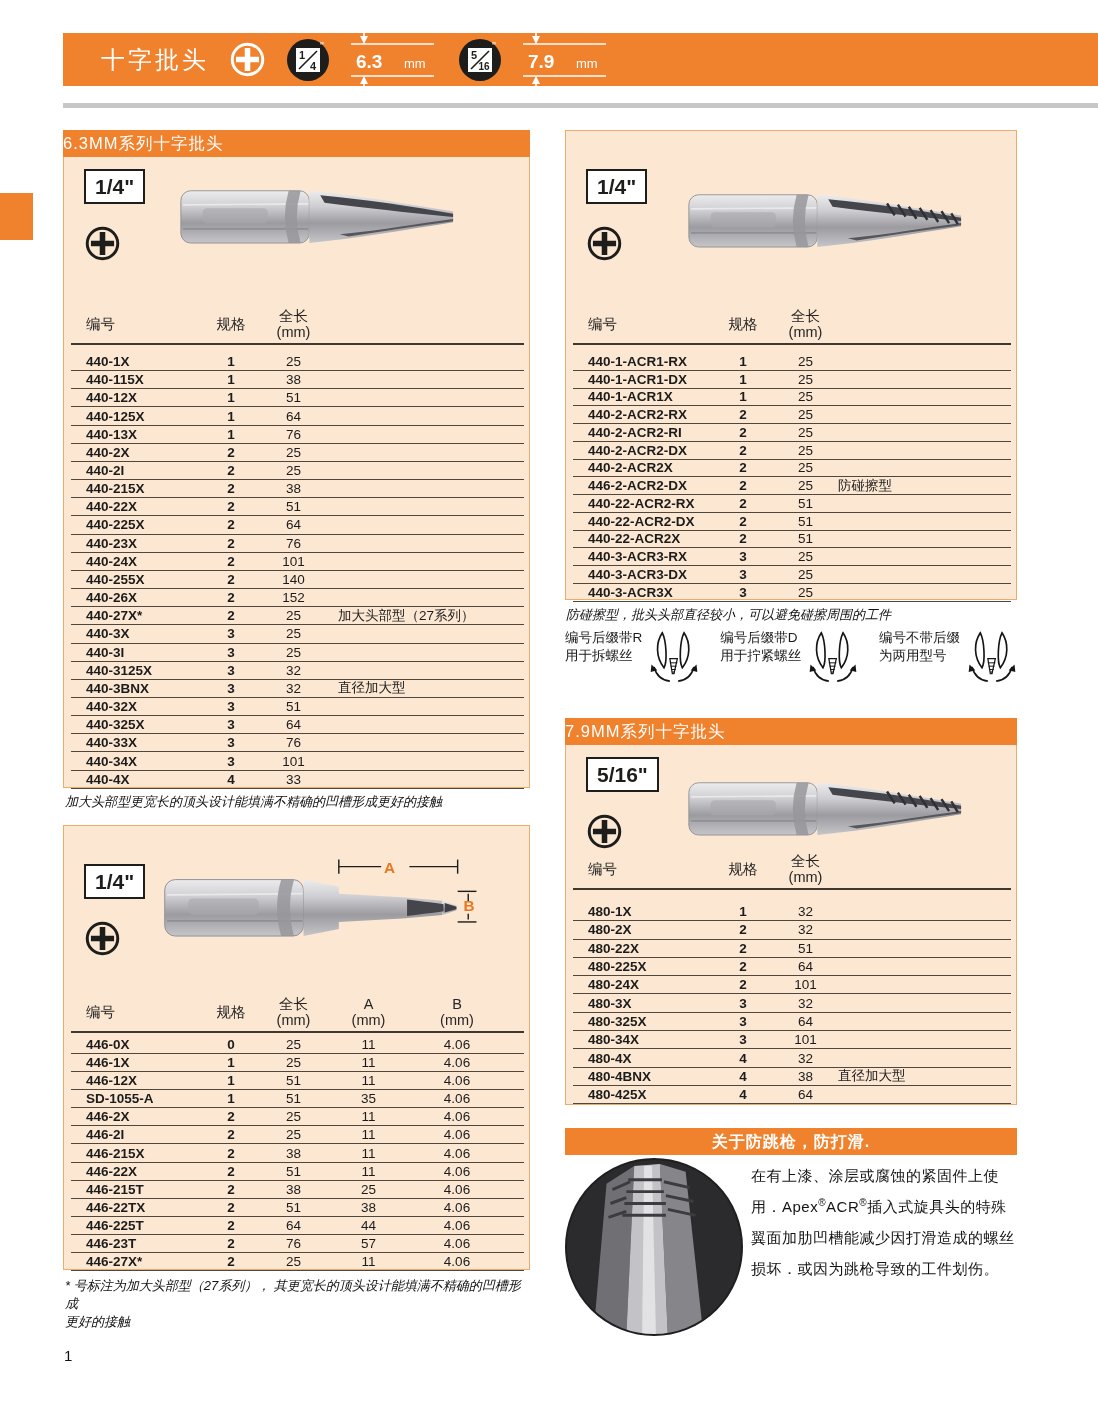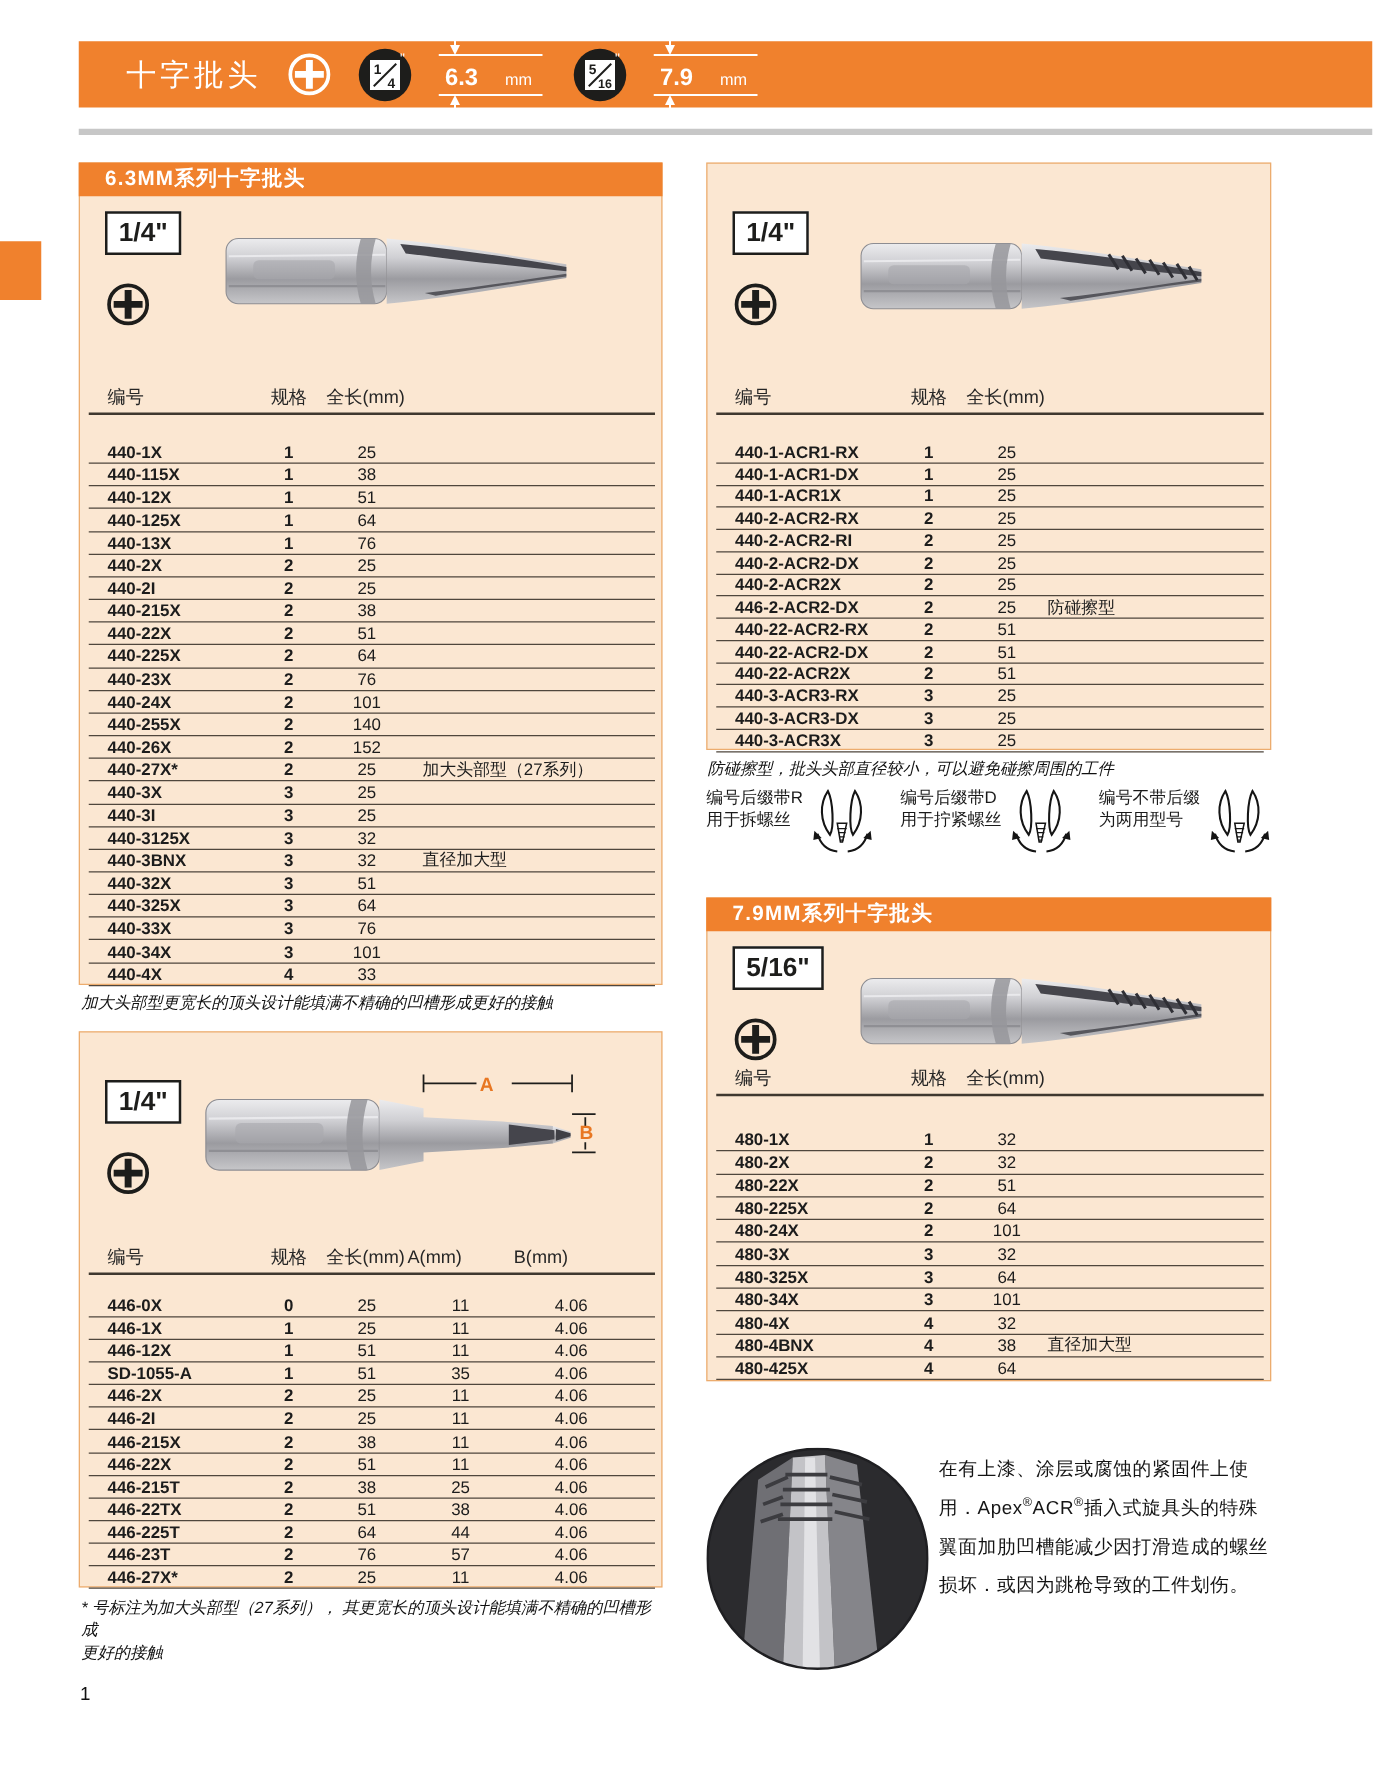--- a/index.html
+++ b/index.html
@@ -23,35 +23,35 @@
   .dimsvg{width:88px;height:56px;flex:0 0 auto}
   .grayrule{position:absolute;left:63px;top:103px;width:1035px;height:5px;background:#C7C7C7}
   .sidetab{position:absolute;left:0;top:193px;width:33px;height:47px;background:var(--orange)}
   
   .panel{position:absolute;background:var(--cream);border:1px solid #ECAC6E}
   .p1{left:63px;top:130px;width:467px;height:658px}
   .p2{left:63px;top:825px;width:467px;height:445px}
   .p3{left:565px;top:130px;width:452px;height:470px}
   .p4{left:565px;top:718px;width:452px;height:387px}
   .pbar{position:absolute;left:-1px;top:-1px;width:calc(100% + 2px);height:27px;background:var(--orange);
-    color:#fff;font-weight:bold;font-size:16.5px;line-height:27px;padding-left:21px;letter-spacing:1px}
+    color:#fff;font-weight:normal;font-size:16.5px;line-height:27px;padding-left:0;letter-spacing:1px}
   .sizebox{position:absolute;left:20px;top:38px;background:#fff;border:2px solid #1d1d1b;
     font-weight:bold;font-size:21px;color:#1d1d1b;padding:5px 9px;line-height:1}
   .ph-panel{position:absolute;left:20px;top:94px;width:37px;height:37px;color:#1d1d1b}
   .bit{position:absolute;left:112px;top:38px;width:295px;height:98px}
   .p2 .bit{left:96px;top:30px;width:320px;height:106px}
   .p3 .bit,.p4 .bit{left:118px;top:42px}
   
   .thead{position:absolute;left:7px;width:453px;display:flex;align-items:center;
     border-bottom:2px solid #3F382F;font-size:14.5px;color:#262626;padding:2px 0 3px 0}
   .p1 .thead{top:175px}
   .p2 .thead{top:168px}
   .p3 .thead{top:175px;width:438px}
   .p4 .thead{top:132px;width:438px}
-  .two{display:flex;flex-direction:row;line-height:16px;align-items:center}
+  .two{display:flex;flex-direction:column;line-height:16px;align-items:center}
   .two i{font-style:normal}
   .rows{position:absolute;left:7px;width:453px}
   .p1 .rows{top:222px}
   .p2 .rows{top:210px}
   .p3 .rows{top:222px;width:438px}
   .p4 .rows{top:184px;width:438px}
   .trow{display:flex;align-items:center;border-bottom:1px solid var(--rowline);font-size:13.5px;color:#1c1c1c}
   .p1 .trow{height:18.17px}
   .p2 .trow{height:18.08px}
   .p3 .trow{height:17.75px}
@@ -730,20 +730,21 @@
       <div class="trow">
         <span class="c0">480-425X</span>
         <span class="c1">4</span>
         <span class="c2">64</span>
         <span class="c3"></span>
       </div>
     </div>
 </section>
 
 <section class="infobox">
+  <div class="ibar">关于防跳枪，防打滑.</div>
   <svg class="photo" viewBox="0 0 180 180">
       <use href="#acrphoto" xlink:href="#acrphoto"></use>
     </svg>
   <p class="infotext">
     <span>在有上漆、涂层或腐蚀的紧固件上使用．Apex</span><sup>®</sup><span>ACR</span><sup>®</sup><span>插入式旋具头的特殊翼面加肋凹槽能减少因打滑造成的螺丝损坏．或因为跳枪导致的工件划伤。</span>
   </p>
 </section>
 
 <span class="pagenum">1</span>
 

